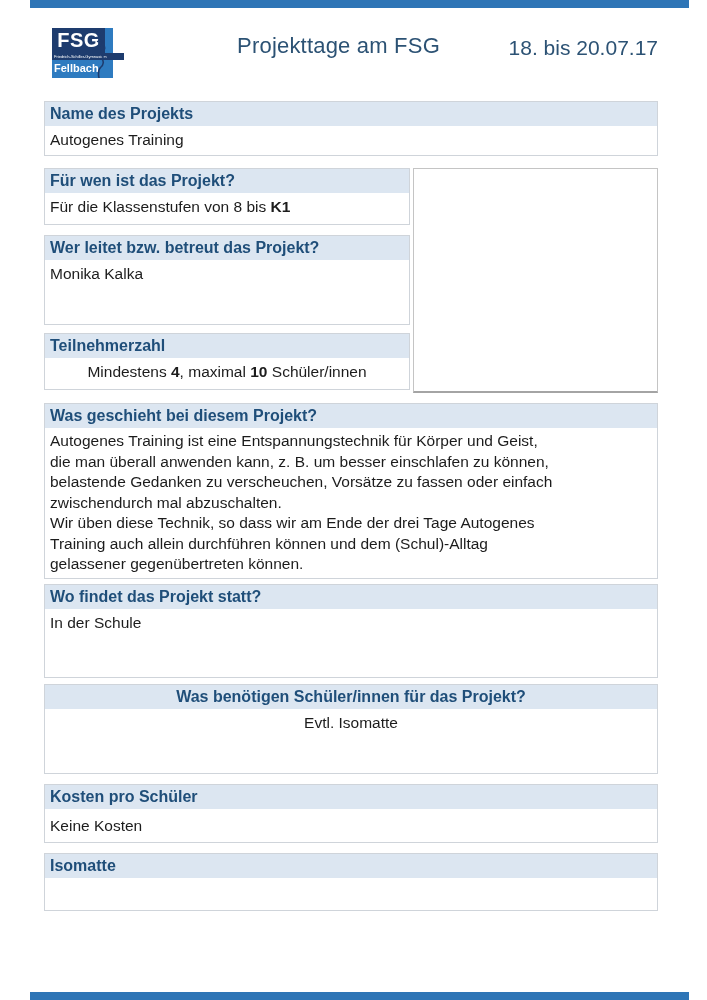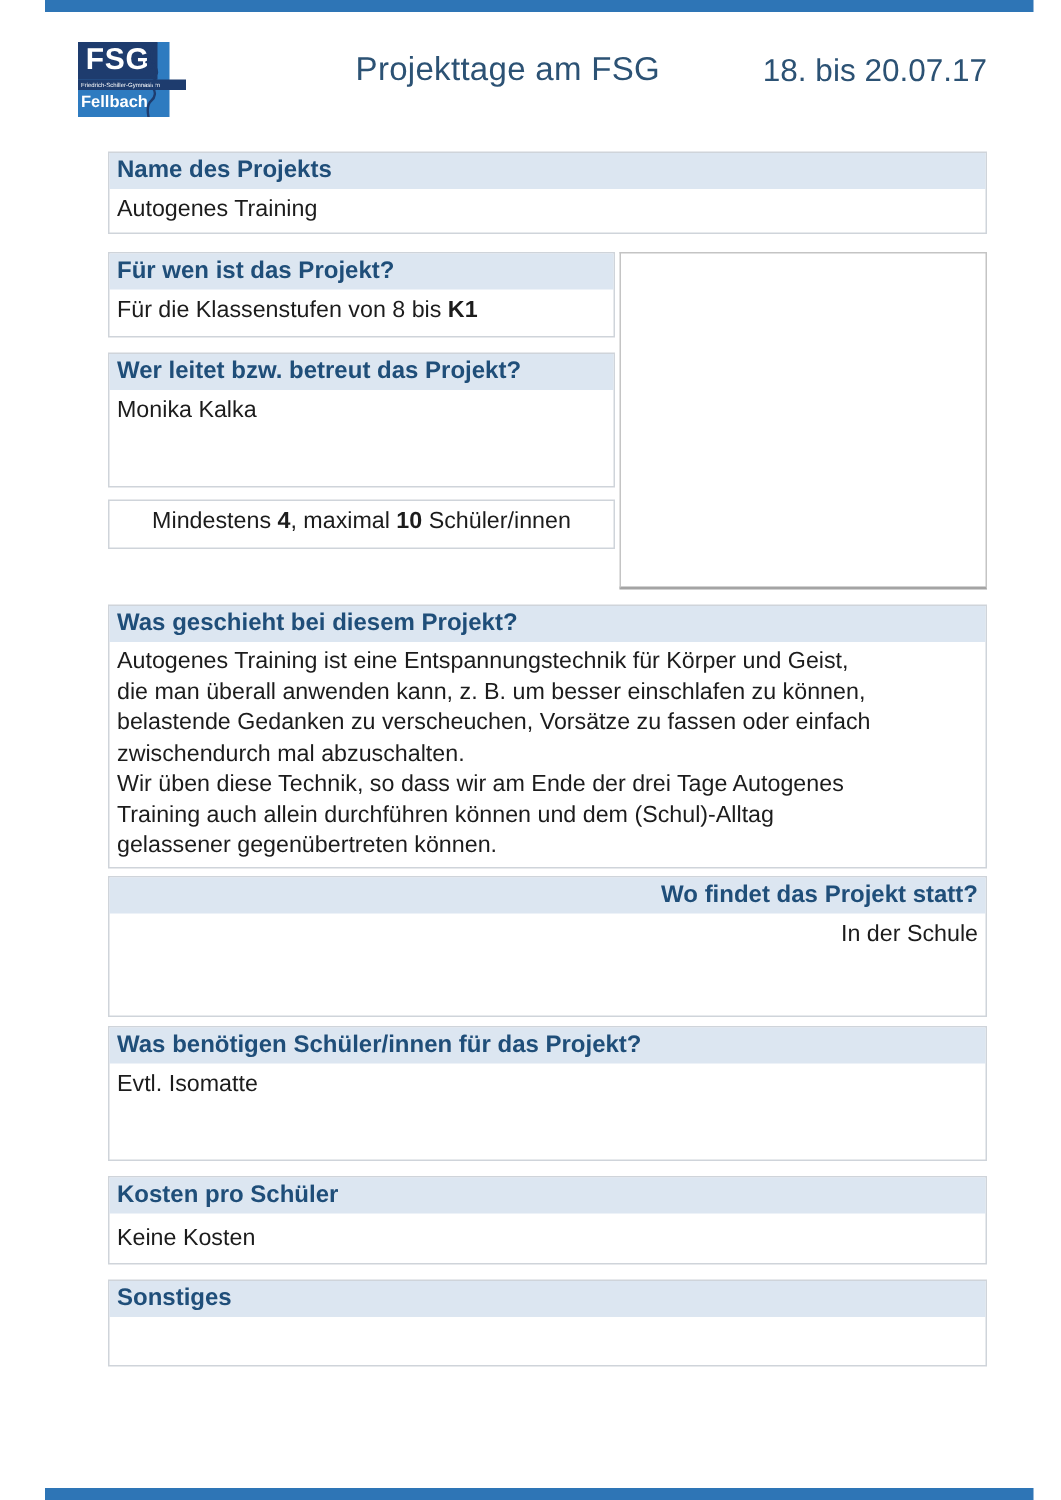--- a/index.html
+++ b/index.html
@@ -20,21 +20,21 @@
   .logo-strip{position:absolute;left:0;top:25px;width:72px;height:7px;background:#1e3c6e;
     color:#fff;font-size:4px;line-height:7px;padding-left:2px;box-sizing:border-box;white-space:nowrap;overflow:hidden;}
   .logo-city{position:absolute;left:2px;top:34px;color:#fff;font-weight:bold;font-size:11px;line-height:12px;}
   .logo-face{position:absolute;right:0;top:0;width:22px;height:50px;}
   .page-title{position:absolute;top:33px;left:0;width:677px;text-align:center;
     font-size:22px;line-height:26px;color:#2c5274;letter-spacing:.2px;}
   .page-date{position:absolute;top:36px;right:49px;font-size:21px;line-height:24px;color:#2c5274;}
 
   
   .content{position:absolute;left:44px;top:101px;width:614px;}
-  .sec{border:1px solid #cfd4da;background:#fff;margin-left:28px;}
+  .sec{border:1px solid #cfd4da;background:#fff;}
   .sec-h{background:#dce6f1;color:#1f4e79;font-weight:bold;font-size:16px;line-height:19px;padding:2px 5px 3px 5px;}
   .sec-b{font-size:15.5px;line-height:21px;padding:3px 5px;color:#1c1c1c;box-sizing:border-box;}
   .sec-b b{font-weight:bold;}
 
   .s-name  .sec-b{min-height:29px;}
   .s-aud   .sec-b{min-height:31px;}
   .s-lead  .sec-b{min-height:64px;}
   .s-part  .sec-b{min-height:31px;text-align:center;}
   .s-desc  .sec-b{min-height:144px;}
   .s-desc  .sec-b div{line-height:20.5px;}
@@ -44,22 +44,22 @@
   .s-misc  .sec-b{min-height:32px;}
 
   .two-col{display:flex;margin-top:12px;gap:3px;align-items:flex-start;}
   .left-col{width:366px;}
   .left-col .s-lead{margin-top:10px;}
   .left-col .s-part{margin-top:8px;}
   .right-box{width:245px;height:225px;box-sizing:border-box;background:#fff;
     border:1px solid #c4c4c4;border-bottom:2px solid #a4a4a4;flex:none;}
 
   .s-desc{margin-top:10px;}
-  .s-loc{margin-top:5px;text-align:right;}
-  .s-mat{margin-top:6px;}
+  .s-loc{margin-top:5px;}
+  .s-mat{margin-top:6px;text-align:center;}
   .s-cost{margin-top:10px;}
   .s-misc{margin-top:10px;}
 </style>
 </head>
 <body>
 
 <div class="page-rule top"></div>
 
 <div class="logo">
   <div class="logo-sq">FSG</div>
@@ -87,20 +87,21 @@
     <div class="left-col">
       <section class="sec s-aud">
         <div class="sec-h">Für wen ist das Projekt?</div>
         <div class="sec-b"><span>Für die Klassenstufen von 8 bis </span><b>K1</b></div>
       </section>
       <section class="sec s-lead">
         <div class="sec-h">Wer leitet bzw. betreut das Projekt?</div>
         <div class="sec-b">Monika Kalka</div>
       </section>
       <section class="sec s-part">
+        <div class="sec-h">Teilnehmerzahl</div>
         <div class="sec-b"><span>Mindestens </span><b>4</b><span>, maximal </span><b>10</b><span> Schüler/innen</span></div>
       </section>
     </div>
     <div class="right-box"></div>
   </div>
 
   <section class="sec s-desc">
     <div class="sec-h">Was geschieht bei diesem Projekt?</div>
     <div class="sec-b">
         <div>Autogenes Training ist eine Entspannungstechnik für Körper und Geist,</div>
@@ -122,19 +123,19 @@
     <div class="sec-h">Was benötigen Schüler/innen für das Projekt?</div>
     <div class="sec-b">Evtl. Isomatte</div>
   </section>
 
   <section class="sec s-cost">
     <div class="sec-h">Kosten pro Schüler</div>
     <div class="sec-b">Keine Kosten</div>
   </section>
 
   <section class="sec s-misc">
-    <div class="sec-h">Sonstiges</div>
+    <div class="sec-h">Isomatte</div>
     <div class="sec-b"></div>
   </section>
 
 </div>
 
 <div class="page-rule bottom"></div>
 
 </body></html>

